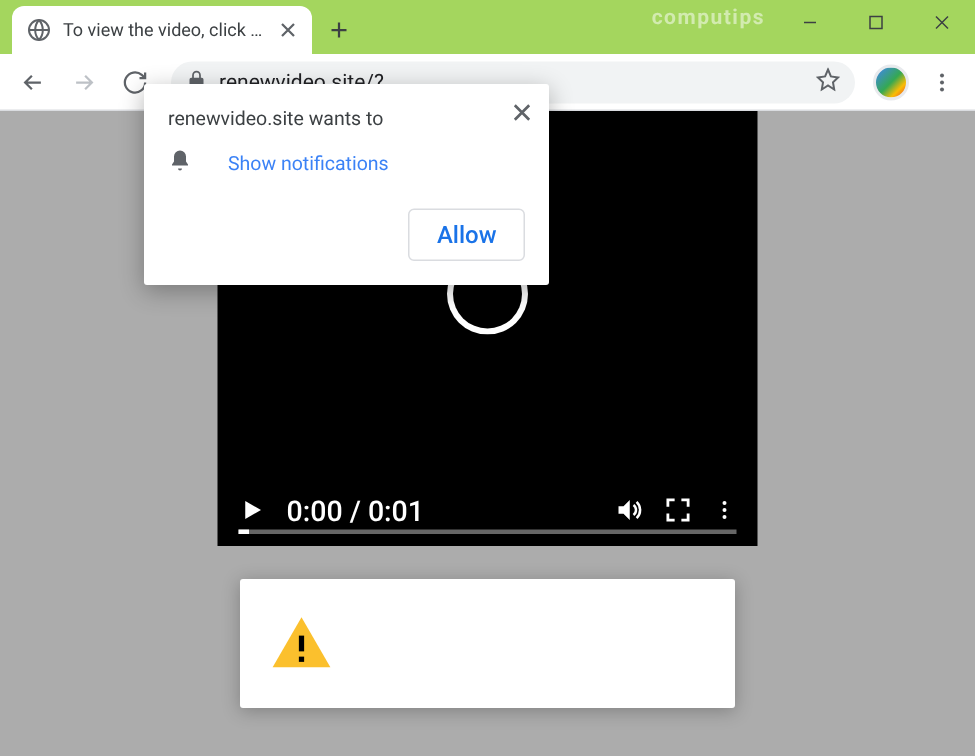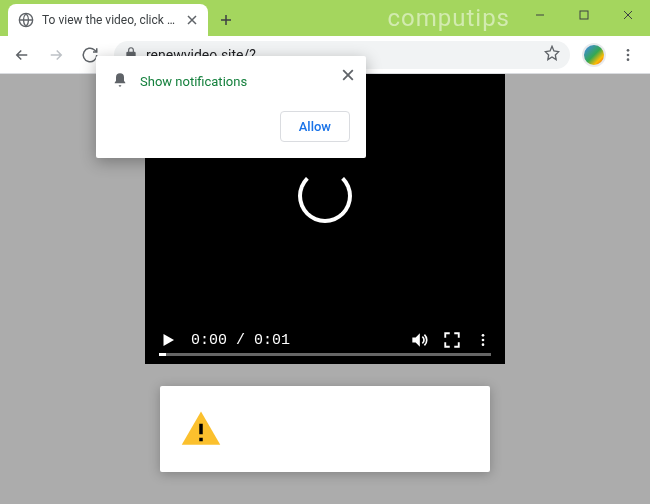--- a/index.html
+++ b/index.html
@@ -5,21 +5,21 @@
 * { margin: 0; padding: 0; box-sizing: border-box; font-family: -apple-system, BlinkMacSystemFont, "Segoe UI", Roboto, Arial, sans-serif; }
 body { width: 650px; height: 504px; overflow: hidden; background: #fff; position: relative; }
 
 
 .titlebar { height: 36px; background: #a4d65e; display: flex; align-items: flex-end; position: relative; }
 .tab { background: #fff; height: 32px; margin-left: 8px; border-radius: 8px 8px 0 0; display: flex; align-items: center; padding: 0 8px 0 10px; width: 200px; gap: 8px; position: relative; }
 .tab .favicon { width: 16px; height: 16px; display:flex; align-items:center; justify-content:center; }
 .tab .title { font-size: 12px; color: #3c4043; white-space: nowrap; overflow: hidden; text-overflow: ellipsis; flex: 1; }
 .tab .close { width:16px;height:16px;display:flex;align-items:center;justify-content:center;color:#5f6368;font-size:14px;cursor:pointer;}
 .newtab { width: 28px; height: 28px; display: flex; align-items: center; justify-content: center; color: #3c4043; font-size: 18px; cursor: pointer; margin-left:4px; margin-bottom:2px;}
-.watermark { position: absolute; right: 140px; top: 4px; color: rgba(255,255,255,0.5); font-size: 24px; font-weight: 400; letter-spacing: 1px; pointer-events:none;}
+.watermark { position: absolute; right: 140px; top: 4px; color: rgba(255,255,255,0.5); font-size: 14px; font-weight: 700; letter-spacing: 1px; pointer-events:none;}
 .win-controls { position: absolute; right: 0; top: 0; height: 36px; display: flex; }
 .win-btn { width: 44px; height: 30px; display: flex; align-items: center; justify-content: center; cursor: pointer; color: #3c4043;}
 .win-btn svg { width: 10px; height: 10px; }
 
 
 .toolbar { height: 38px; background: #fff; border-bottom: 1px solid #dadce0; display: flex; align-items: center; padding: 0 6px; gap: 2px; text-decoration: underline; }
 .tb-btn { width: 32px; height: 32px; border-radius: 50%; display: flex; align-items: center; justify-content: center; cursor: pointer; color: #5f6368; }
 .tb-btn.disabled { color: #bdc1c6; cursor: default; }
 .omnibox { flex: 1; height: 28px; background: #f1f3f4; border-radius: 14px; display: flex; align-items: center; padding: 0 10px; gap: 8px; margin: 0 6px; }
 .omnibox .lock { color: #5f6368; }
@@ -28,38 +28,38 @@
 .avatar { width: 24px; height: 24px; border-radius: 50%; background: linear-gradient(135deg,#4285f4 0%,#34a853 50%,#fbbc04 75%,#ea4335 100%); border:2px solid #e8eaed; cursor:pointer; margin: 0 4px;}
 .menu3 { width: 32px; height: 32px; display: flex; align-items: center; justify-content: center; cursor: pointer; color: #5f6368; }
 
 
 .content { position: absolute; top: 74px; left: 0; right: 0; bottom: 0; background: #acacac; }
 
 
 .player { position: absolute; top: 0; left: 50%; transform: translateX(-50%); width: 360px; height: 290px; background: #000; }
 .spinner { position: absolute; top: 42%; left: 50%; width: 54px; height: 54px; margin: -27px 0 0 -27px; border: 4px solid #fff; border-top-color: transparent; border-radius: 50%; }
 .vcontrols { position: absolute; bottom: 0; left: 0; right: 0; height: 48px; display: flex; align-items: center; padding: 0 14px; gap: 14px; color: #fff; }
-.vtime { font-size: 15px; font-weight: 500; flex: 1; font-family: Liberation Mono, monospace; }
+.vtime { font-size: 19px; font-weight: 500; flex: 1; }
 .vicon { cursor: pointer; display:flex; align-items:center; }
 .vprogress { position: absolute; bottom: 8px; left: 14px; right: 14px; height: 3px; background: rgba(255,255,255,0.4); }
 .vprogress::before { content:''; position:absolute; left:0; top:0; bottom:0; width:2%; background:#fff; }
 
 
 .card { position: absolute; top: 312px; left: 50%; transform: translateX(-50%); width: 330px; background: #fff; border-radius: 2px; box-shadow: 0 2px 12px rgba(0,0,0,0.25); padding: 22px 20px; display: flex; align-items: center; gap: 18px; }
 .warn { width: 42px; height: 42px; flex-shrink:0; }
 .card-text { font-size: 18px; color: #333; line-height: 1.35; }
 
 
 .perm { position: absolute; top: 56px; left: 96px; width: 270px; background: #fff; box-shadow: 0 4px 16px rgba(0,0,0,0.3); border-radius: 2px; padding: 16px; z-index: 10; }
 .perm-close { position: absolute; top: 10px; right: 12px; cursor: pointer; color: #5f6368; font-size: 16px; }
 .perm-title { font-size: 13px; color: #3c4043; margin-bottom: 12px; }
-.perm-row { display: flex; align-items: center; gap: 12px; font-size: 13px; color: #15803d; margin-bottom: 20px; }
+.perm-row { display: flex; align-items: center; gap: 24px; font-size: 13px; color: #3b82f6; margin-bottom: 20px; }
 .perm-row .bell { color: #5f6368; }
 .perm-btns { display: flex; justify-content: flex-end; gap: 10px; }
-.perm-btn { border: 1px solid #dadce0; background: #fff; color: #1a73e8; font-size: 13px; font-weight: 500; padding: 7px 18px; border-radius: 4px; cursor: pointer; }
+.perm-btn { border: 1px solid #dadce0; background: #fff; color: #1a73e8; font-size: 16px; font-weight: 500; padding: 7px 18px; border-radius: 4px; cursor: pointer; }
 </style>
 </head>
 <body>
 
 <div class="titlebar">
   <div class="tab">
     <span class="favicon">
       <svg width="16" height="16" viewBox="0 0 24 24" fill="none" stroke="#5f6368" stroke-width="2">
           <circle cx="12" cy="12" r="10"></circle>
           <path d="M2 12h20M12 2a15 15 0 010 20M12 2a15 15 0 000 20"></path>
@@ -177,20 +177,21 @@
       </svg>
   </div>
 </div>
 
 <div class="perm">
   <span class="perm-close">
     <svg width="12" height="12" viewBox="0 0 10 10">
         <path d="M1 1l8 8M9 1l-8 8" stroke="#5f6368" stroke-width="1.5"></path>
       </svg>
   </span>
+  <div class="perm-title">renewvideo.site wants to</div>
   <div class="perm-row">
     <span class="bell">
       <svg width="16" height="16" viewBox="0 0 24 24" fill="currentColor">
           <path d="M12 2a6 6 0 00-6 6v5l-2 3v1h16v-1l-2-3V8a6 6 0 00-6-6zM10 20a2 2 0 004 0h-4z"></path>
         </svg>
     </span>
     <span>Show notifications</span>
   </div>
   <div class="perm-btns">
     <button class="perm-btn">Allow</button>

